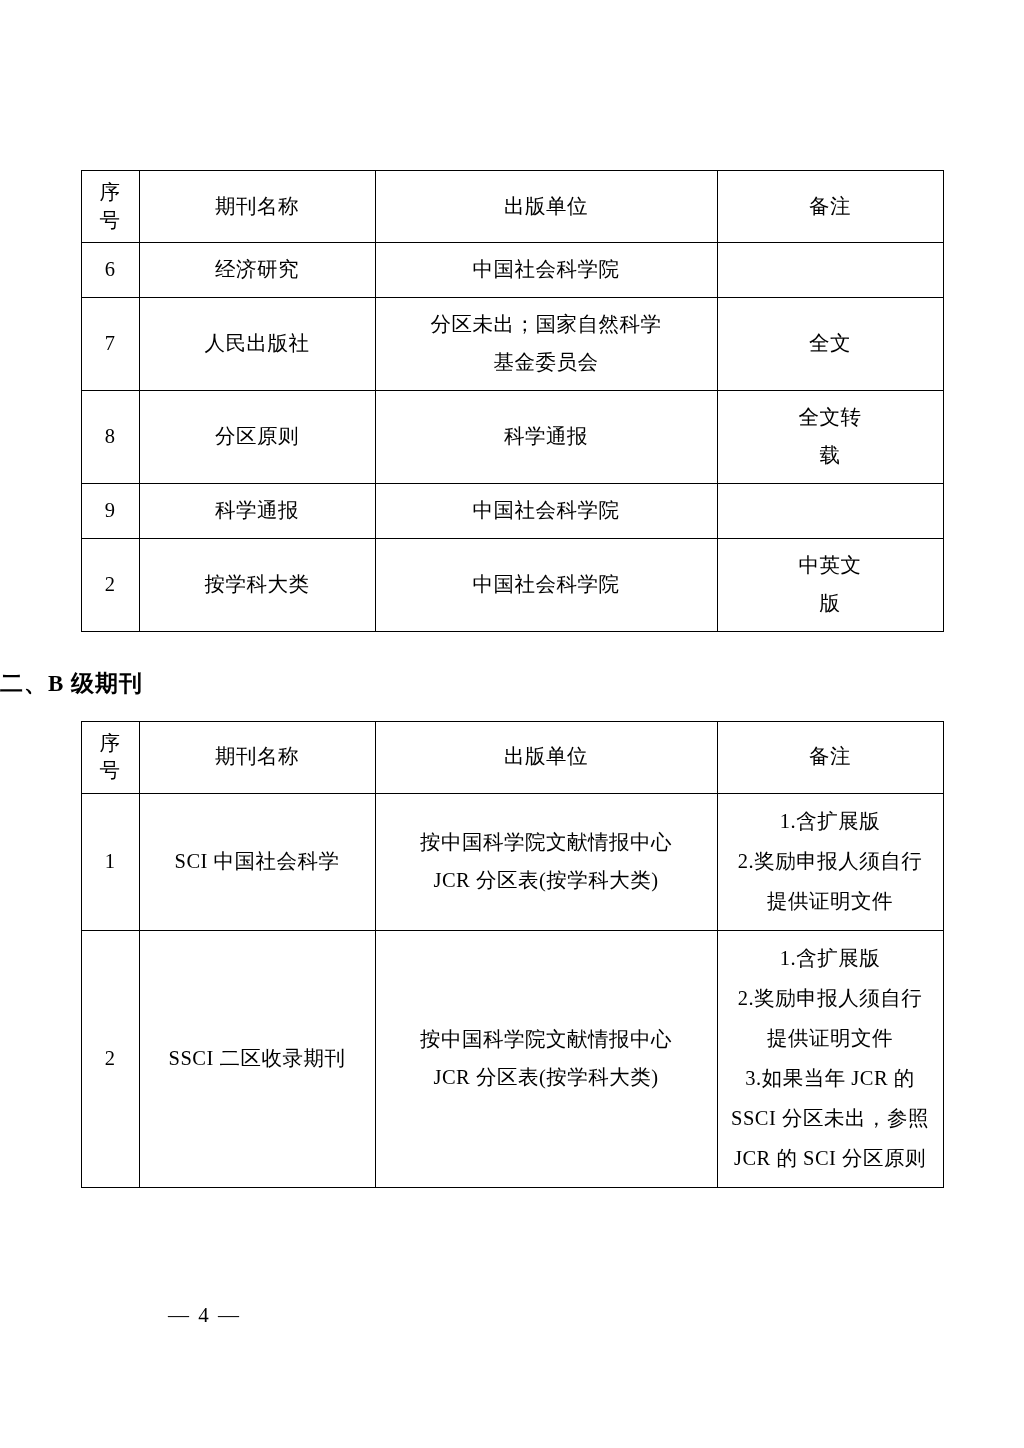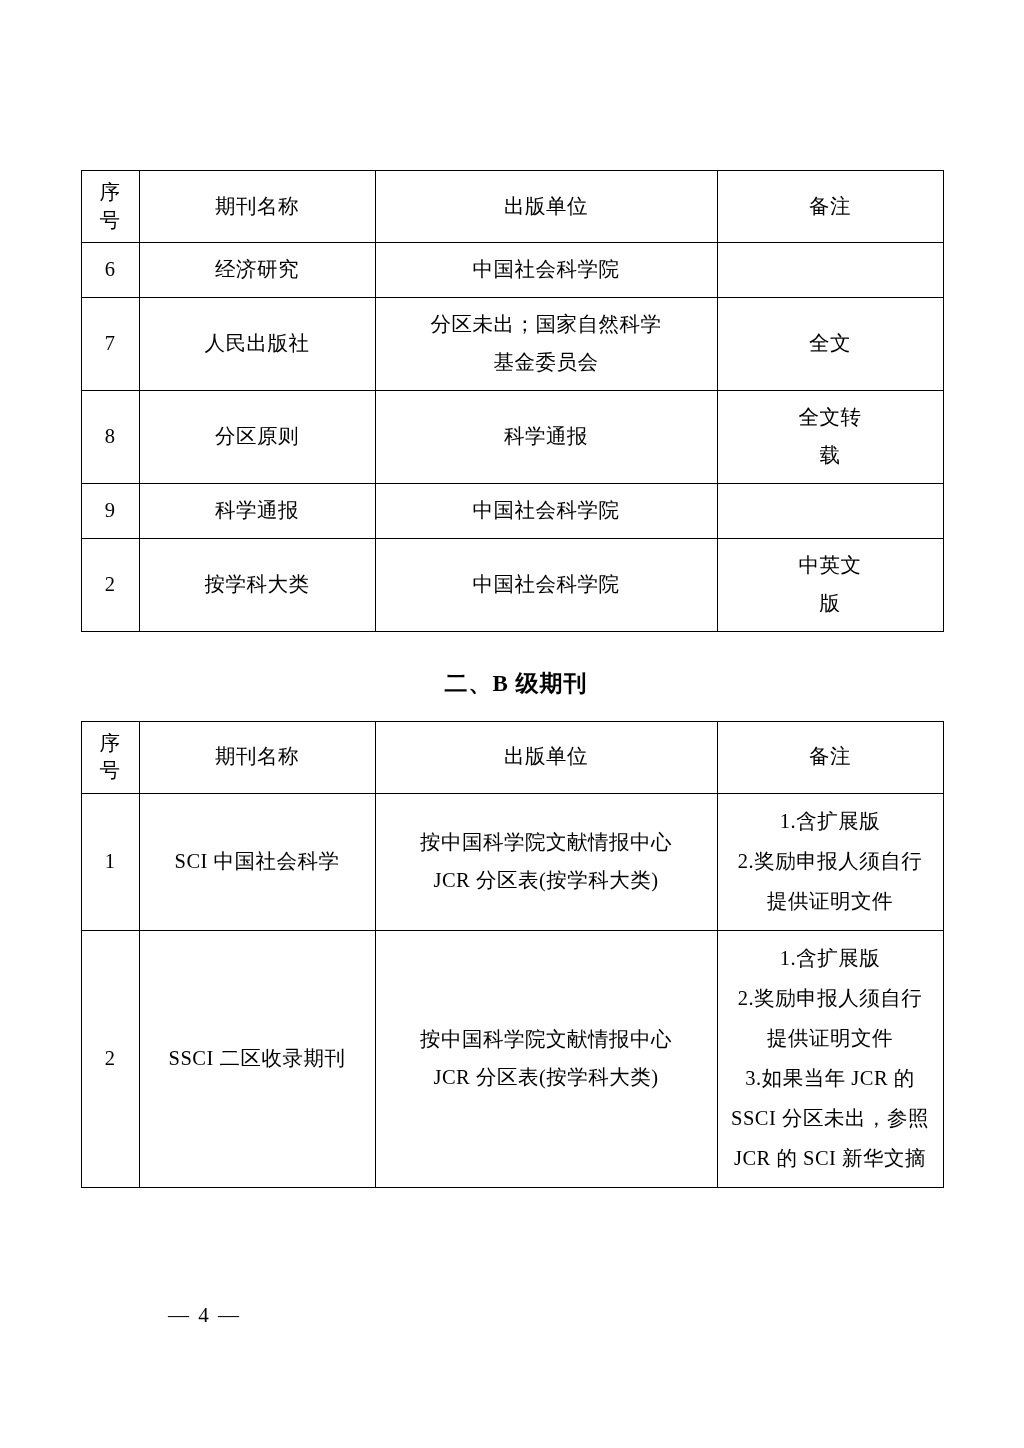--- a/index.html
+++ b/index.html
@@ -49,26 +49,24 @@
 
   .hdr-stack {
     line-height: 1.35;
   }
   .cell-lines > div {
     line-height: 1.85;
     white-space: nowrap;
     font-family: Liberation Serif, serif;
   }
   .section-title {
-    text-align: center;
     font-size: 23px;
     font-weight: bold;
     letter-spacing: 1px;
     margin: 36px 0 22px 0;
-    padding-left: 8px;
   }
   .page-number {
     position: absolute;
     left: 168px;
     bottom: 120px;
     font-size: 21px;
     letter-spacing: 2px;
   }
   .tall-note > div {
     line-height: 1.95;
@@ -217,21 +215,21 @@
             <div>JCR 分区表(按学科大类)</div>
           </div>
         </td>
         <td>
           <div class="cell-lines tall-note">
             <div>1.含扩展版</div>
             <div>2.奖励申报人须自行</div>
             <div>提供证明文件</div>
             <div>3.如果当年 JCR 的</div>
             <div>SSCI 分区未出，参照</div>
-            <div>JCR 的 SCI 新华文摘</div>
+            <div>JCR 的 SCI 分区原则</div>
           </div>
         </td>
       </tr>
     </tbody>
   </table>
 
   <div class="page-number">— 4 —</div>
 
 </div>
 

